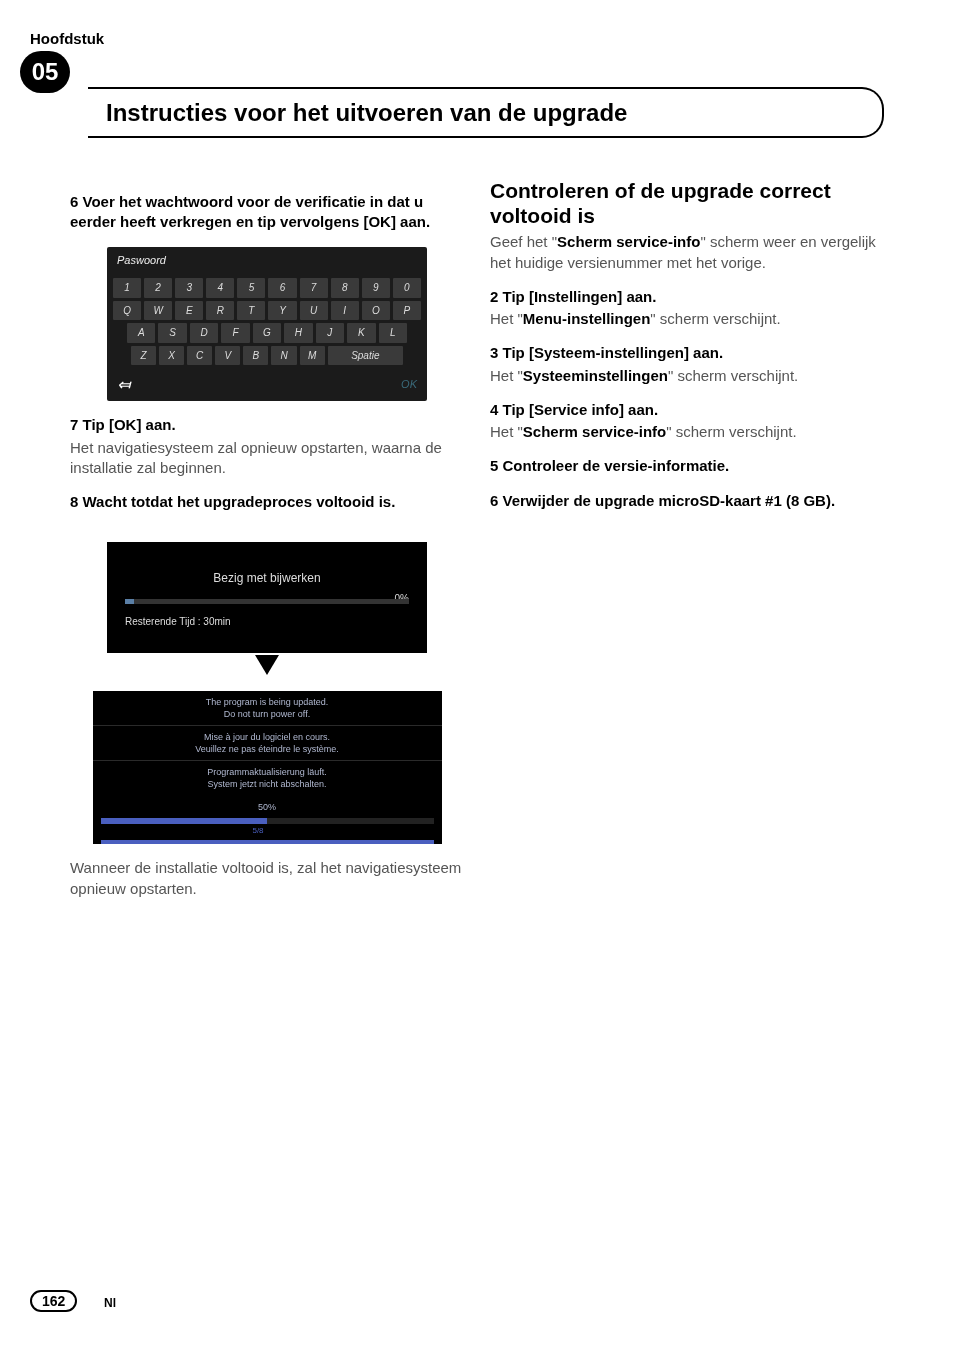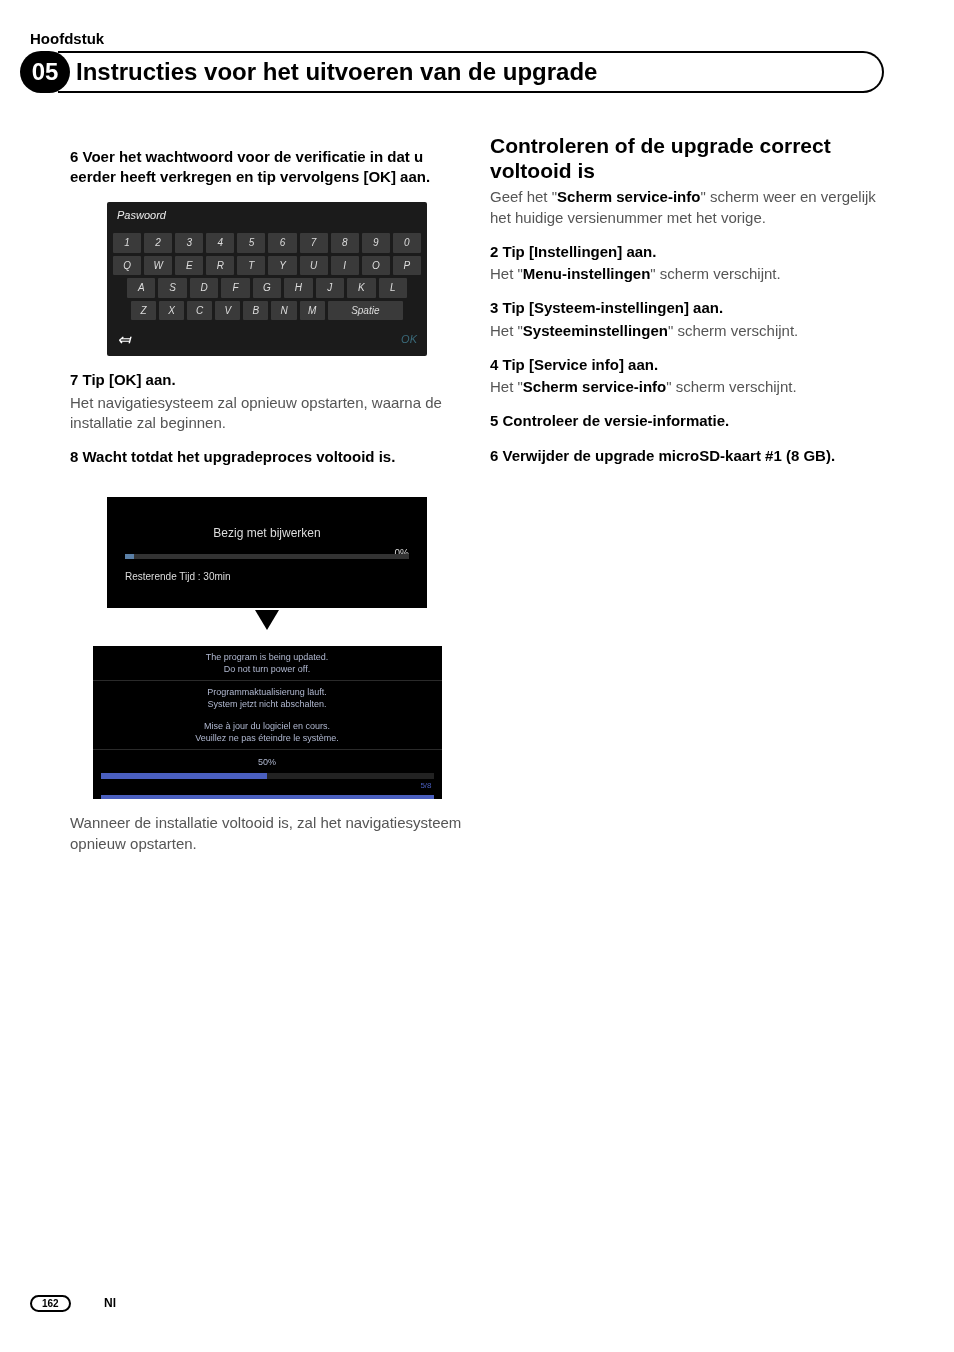--- a/index.html
+++ b/index.html
@@ -7,32 +7,32 @@
     font-family: Arial, Helvetica, sans-serif;
     background:#fff;
     width:954px;
     height:1352px;
     position:relative;
     padding:30px 70px 40px 70px;
     color:#000;
   }
   .top-label { font-size:15px; font-weight:bold; margin-bottom:4px; margin-left:-40px; }
   .chapter-header {
-    display:flex; align-items:flex-start; margin-left:-50px; margin-bottom:40px;
+    display:flex; align-items:flex-start; margin-left:-50px; margin-bottom:40px;gap:30px;
   }
   .chapter-badge {
     background:#000; color:#fff; width:50px; height:42px;
     border-radius:22px; display:flex; align-items:center;
     justify-content:center; font-size:24px; font-weight:bold;
     position:relative; z-index:2;
   }
   .chapter-title-wrap {
     flex:1; border:2px solid #000; border-left:none;
-    border-radius:0 22px 22px 0; height:42px; display:flex;
-    align-items:center; padding-left:18px; margin-left:-12px;
+    border-radius:0 22px 22px 0; height:51px; display:flex;
+    align-items:center; padding-left:18px; margin-left:-12px;margin-top:36px;
   }
   .chapter-title { font-size:24px; font-weight:900; }
   .two-col { display:flex; gap:26px; }
   .col { flex:1; font-size:15px; line-height:1.35; }
   .step-head { font-weight:bold; margin-top:14px; }
   .body-text { color:#555; margin-top:2px; }
   .bold-inline { font-weight:bold; color:#000; }
   .section-heading { font-size:21px; font-weight:900; line-height:1.2; margin-bottom:4px; }
 
   
@@ -79,28 +79,28 @@
   }
 
   .prog2 {
     width:349px; background:#000; margin:16px auto 14px auto;
     font-size:9px; color:#b0b8d0; text-align:center;
   }
   .prog2-line { padding:5px 4px 5px 4px; border-bottom:1px solid #2a2a2a; line-height:1.35; }
   .prog2-pct { padding:6px 10px 2px 10px; font-size:9px; }
   .prog2-bar { height:6px; background:#4a5fbf; margin:2px 8px; position:relative;}
   .prog2-bar .half { position:absolute; right:0; top:0; bottom:0; width:50%; background:#222; }
-  .prog2-sub { text-align:right; padding:0 10px 2px 10px; font-size:8px; color:#4a5fbf;}
+  .prog2-sub { text-align:center; padding:0 28px 2px 10px; font-size:8px; color:#4a5fbf;}
   .prog2-bot { height:4px; background:#4a5fbf; margin:2px 8px 10px 8px; }
 
   
   .page-num-badge {
     position:absolute; bottom:40px; left:30px;
     border:2px solid #000; border-radius:16px;
-    padding:1px 10px; font-weight:bold; font-size:10px;
+    padding:1px 10px; font-weight:bold; font-size:14px;
   }
   .lang-code { position:absolute; bottom:42px; left:104px; font-size:12px; font-weight:bold; }
 </style>
 </head>
 <body>
 
 <div class="top-label">Hoofdstuk</div>
 
 <div class="chapter-header">
   <div class="chapter-badge">05</div>
@@ -185,27 +185,27 @@
     </div>
 
     <div class="arrow-stem"></div>
     <div class="arrow-down"></div>
 
     <div class="prog2">
       <div class="prog2-line">
         <span>The program is being updated.</span><br>
         <span>Do not turn power off.</span>
       </div>
+      <div class="prog2-line">
+        <span>Mise à jour du logiciel en cours.</span><br>
+        <span>Veuillez ne pas éteindre le système.</span>
+      </div>
       <div class="prog2-line" style="border-bottom:none;">
         <span>Programmaktualisierung läuft.</span><br>
         <span>System jetzt nicht abschalten.</span>
-      </div>
-      <div class="prog2-line">
-        <span>Mise à jour du logiciel en cours.</span><br>
-        <span>Veuillez ne pas éteindre le système.</span>
       </div>
       <div class="prog2-pct">50%</div>
       <div class="prog2-bar">
           <div class="half"></div>
         </div>
       <div class="prog2-sub">5/8</div>
       <div class="prog2-bot"></div>
     </div>
 
     <p class="body-text">Wanneer de installatie voltooid is, zal het navigatiesysteem opnieuw opstarten.</p>

